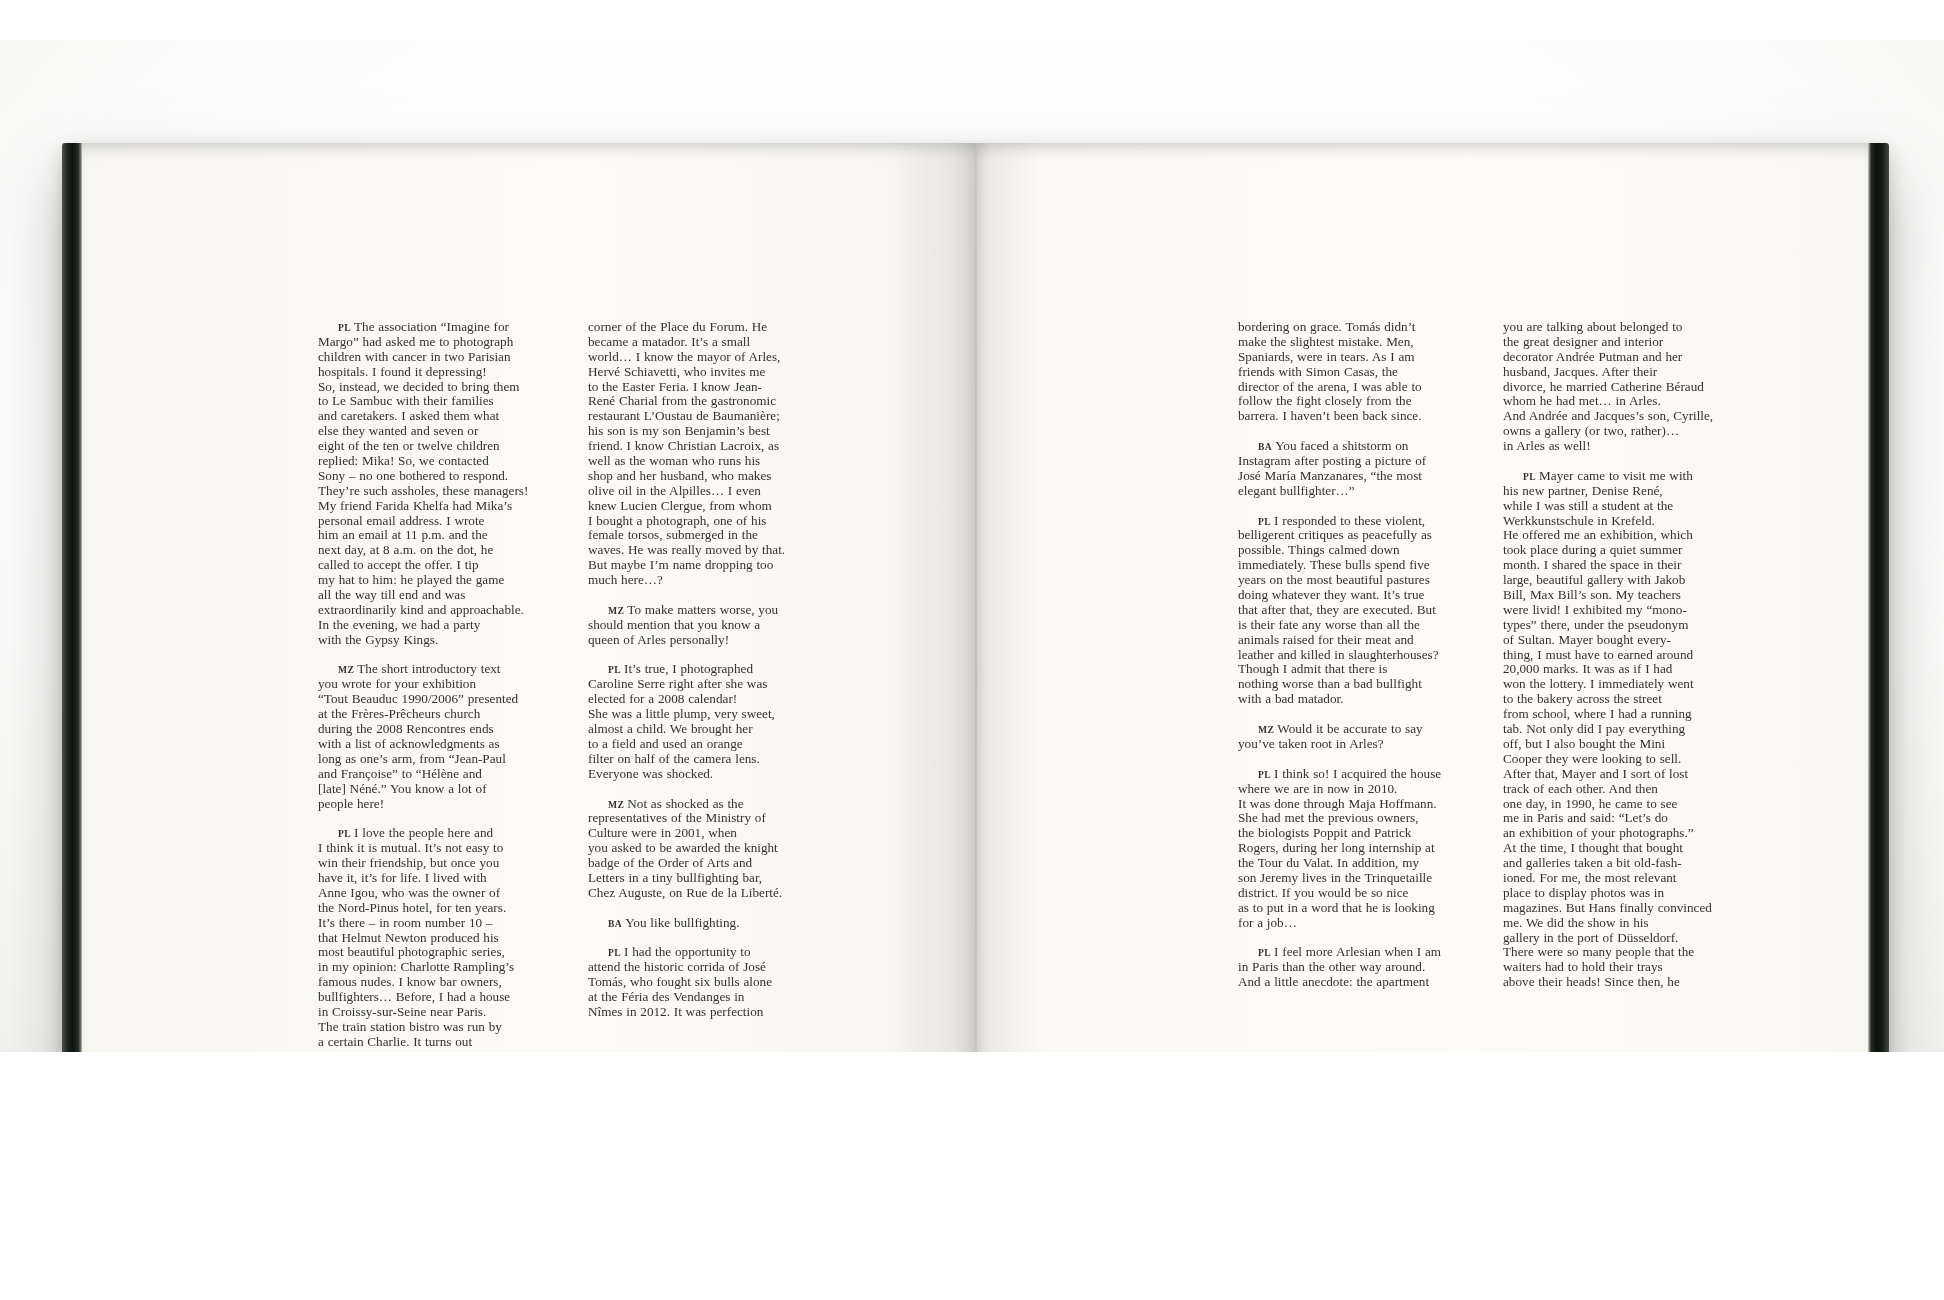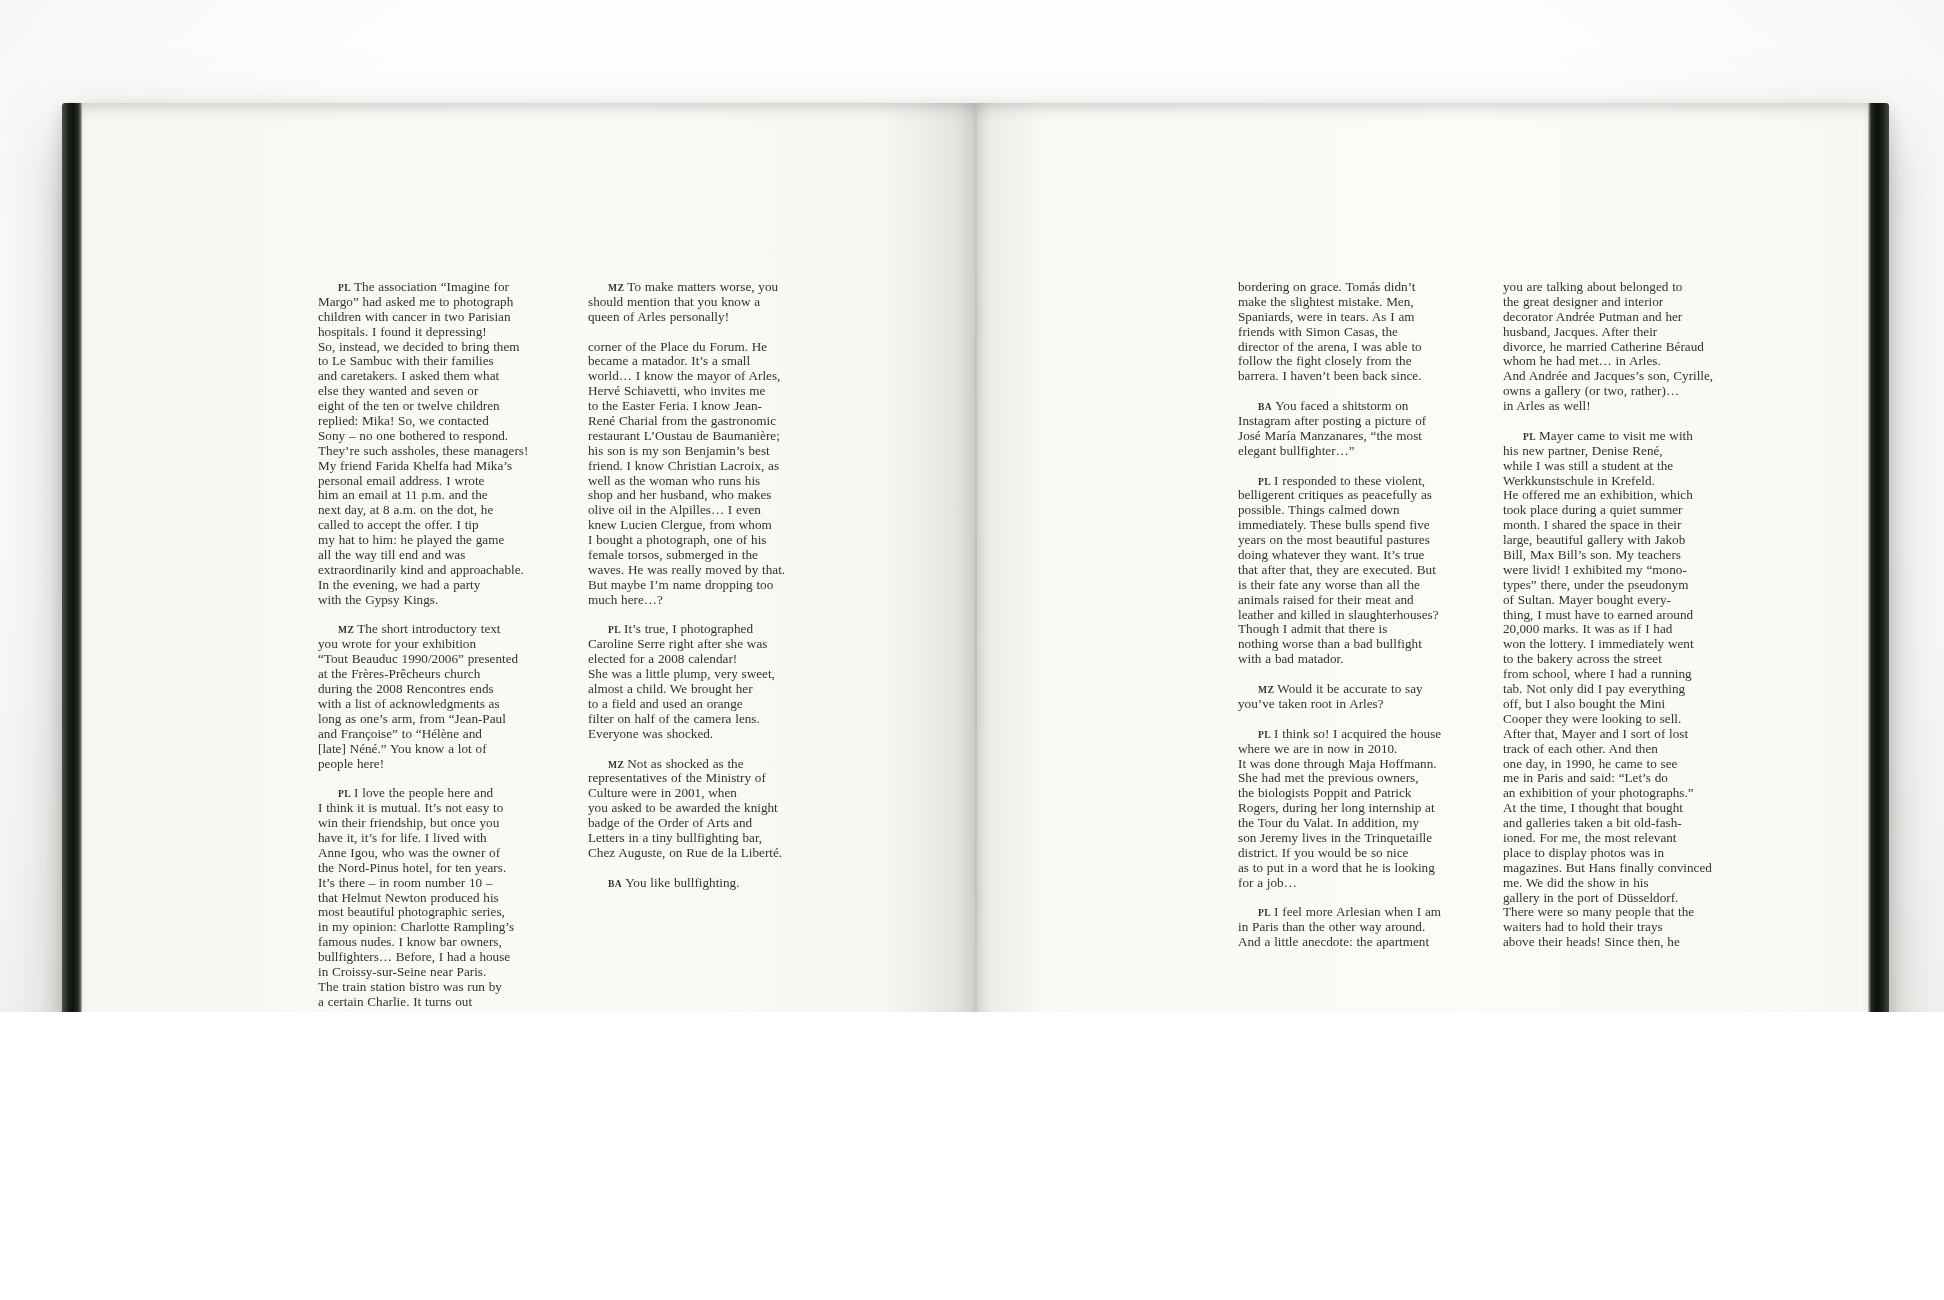--- a/index.html
+++ b/index.html
@@ -2,20 +2,21 @@
 <html style="--text-color: #34322d; --page-color: #fbfaf7; --cover-edge-color: #14180f; --background-color: #f2f2f0;"><head>
 <meta charset="utf-8">
 <style>
   html,body{margin:0;padding:0;}
   #stage{
     position:relative;
     width:1944px;height:1012px;
     background:radial-gradient(ellipse at 50% 38%, #fefefe 55%, #f2f2f0 100%);
     overflow:hidden;
     font-family:"Liberation Serif", serif;
+    margin-top:40px;
   }
   #book{
     position:absolute;left:62px;top:103px;width:1827px;height:1073px;
     border-radius:3px;
     box-shadow:0 30px 60px -8px rgba(95,95,90,.5), 0 8px 18px rgba(0,0,0,.18);
     background:#f6f5f2;
   }
   .edge{position:absolute;top:0;bottom:0;width:20px;}
   .edge.left{
     left:0;border-radius:3px 0 0 3px;
@@ -133,25 +134,20 @@
           <div class="line">famous nudes. I know bar owners,</div>
           <div class="line">bullfighters… Before, I had a house</div>
           <div class="line">in Croissy-sur-Seine near Paris.</div>
           <div class="line">The train station bistro was run by</div>
           <div class="line">a certain Charlie. It turns out</div>
           <div class="line">that he is the son of the owner of</div>
           <div class="line">Le Tambourin, a bar on the</div>
         </div>
       </div>
     <div class="col" id="col-2">
-        <div class="para indent">
-          <div class="line"><span class="speaker">MZ</span>To make matters worse, you</div>
-          <div class="line">should mention that you know a</div>
-          <div class="line">queen of Arles personally!</div>
-        </div>
         <div class="para">
           <div class="line">corner of the Place du Forum. He</div>
           <div class="line">became a matador. It’s a small</div>
           <div class="line">world… I know the mayor of Arles,</div>
           <div class="line">Hervé Schiavetti, who invites me</div>
           <div class="line">to the Easter Feria. I know Jean-</div>
           <div class="line">René Charial from the gastronomic</div>
           <div class="line">restaurant L’Oustau de Baumanière;</div>
           <div class="line">his son is my son Benjamin’s best</div>
           <div class="line">friend. I know Christian Lacroix, as</div>
@@ -159,40 +155,52 @@
           <div class="line">shop and her husband, who makes</div>
           <div class="line">olive oil in the Alpilles… I even</div>
           <div class="line">knew Lucien Clergue, from whom</div>
           <div class="line">I bought a photograph, one of his</div>
           <div class="line">female torsos, submerged in the</div>
           <div class="line">waves. He was really moved by that.</div>
           <div class="line">But maybe I’m name dropping too</div>
           <div class="line">much here…?</div>
         </div>
         <div class="para indent">
+          <div class="line"><span class="speaker">MZ</span>To make matters worse, you</div>
+          <div class="line">should mention that you know a</div>
+          <div class="line">queen of Arles personally!</div>
+        </div>
+        <div class="para indent">
           <div class="line"><span class="speaker">PL</span>It’s true, I photographed</div>
           <div class="line">Caroline Serre right after she was</div>
           <div class="line">elected for a 2008 calendar!</div>
           <div class="line">She was a little plump, very sweet,</div>
           <div class="line">almost a child. We brought her</div>
           <div class="line">to a field and used an orange</div>
           <div class="line">filter on half of the camera lens.</div>
           <div class="line">Everyone was shocked.</div>
         </div>
         <div class="para indent">
           <div class="line"><span class="speaker">MZ</span>Not as shocked as the</div>
           <div class="line">representatives of the Ministry of</div>
           <div class="line">Culture were in 2001, when</div>
           <div class="line">you asked to be awarded the knight</div>
           <div class="line">badge of the Order of Arts and</div>
           <div class="line">Letters in a tiny bullfighting bar,</div>
           <div class="line">Chez Auguste, on Rue de la Liberté.</div>
         </div>
         <div class="para indent">
           <div class="line"><span class="speaker">BA</span>You like bullfighting.</div>
+        </div>
+        <div class="para indent">
+          <div class="line"><span class="speaker">PL</span>I had the opportunity to</div>
+          <div class="line">attend the historic corrida of José</div>
+          <div class="line">Tomás, who fought six bulls alone</div>
+          <div class="line">at the Féria des Vendanges in</div>
+          <div class="line">Nîmes in 2012. It was perfection</div>
         </div>
       </div>
     <div class="col" id="col-3">
         <div class="para">
           <div class="line">bordering on grace. Tomás didn’t</div>
           <div class="line">make the slightest mistake. Men,</div>
           <div class="line">Spaniards, were in tears. As I am</div>
           <div class="line">friends with Simon Casas, the</div>
           <div class="line">director of the arena, I was able to</div>
           <div class="line">follow the fight closely from the</div>

